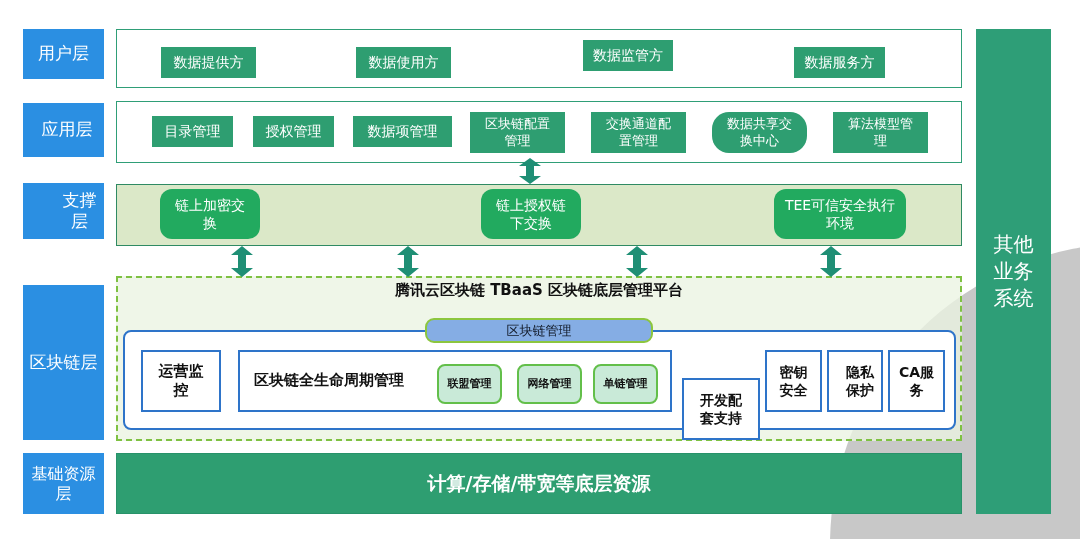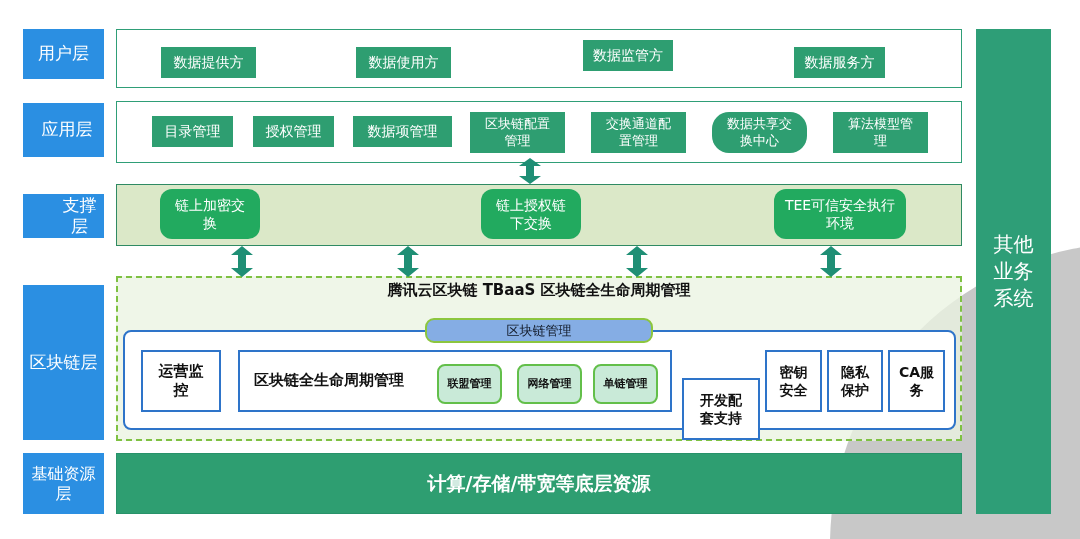--- a/index.html
+++ b/index.html
@@ -64,21 +64,21 @@
 </style>
 </head>
 <body>
 
 <div id="canvas">
 
   <div class="abs gray-circle"></div>
 
   <div class="abs layer-label" style="top:29px;height:50px;">用户层</div>
   <div class="abs layer-label" style="top:103px;height:54px;padding-left:7px;">应用层</div>
-  <div class="abs layer-label" style="top:194px;height:44px;padding-left:32px;">支撑层</div>
+  <div class="abs layer-label" style="top:183px;height:56px;padding-left:32px;">支撑层</div>
   <div class="abs layer-label" style="top:285px;height:155px;">区块链层</div>
   <div class="abs layer-label" style="top:453px;height:61px;font-size:16px;padding:0 6px;">基础资源层</div>
 
   <div class="abs layer-box" style="top:29px;height:59px;">
     <div class="chip single" style="left:44px;top:17px;width:95px;">数据提供方</div>
     <div class="chip single" style="left:239px;top:17px;width:95px;">数据使用方</div>
     <div class="chip single" style="left:466px;top:10px;width:90px;">数据监管方</div>
     <div class="chip single" style="left:677px;top:17px;width:91px;">数据服务方</div>
   </div>
 
@@ -108,36 +108,36 @@
       <path d="M11 0 L22 9 L15 9 L15 22 L22 22 L11 31 L0 22 L7 22 L7 9 L0 9 Z" fill="#1f8f75"></path>
     </svg>
   <svg class="arrow" style="left:626px;top:246px;" width="22" height="31" viewBox="0 0 22 31">
       <path d="M11 0 L22 9 L15 9 L15 22 L22 22 L11 31 L0 22 L7 22 L7 9 L0 9 Z" fill="#1f8f75"></path>
     </svg>
   <svg class="arrow" style="left:820px;top:246px;" width="22" height="31" viewBox="0 0 22 31">
       <path d="M11 0 L22 9 L15 9 L15 22 L22 22 L11 31 L0 22 L7 22 L7 9 L0 9 Z" fill="#1f8f75"></path>
     </svg>
 
   <div class="abs dashed-box"></div>
-  <div class="abs platform-title">腾讯云区块链 TBaaS 区块链全生命周期管理</div>
+  <div class="abs platform-title">腾讯云区块链 TBaaS 区块链底层管理平台</div>
   <div class="abs bc-tab">区块链管理</div>
   <div class="abs inner-box"></div>
 
   <div class="blue-cell" style="left:141px;width:80px;font-size:15px;padding:0 14px;">运营监控</div>
 
   <div class="blue-cell" style="left:238px;width:434px;">
     <span style="position:absolute;left:14px;top:0;height:100%;display:flex;align-items:center;font-size:15px;">区块链全生命周期管理</span>
     <span class="mint" style="left:197px;">联盟管理</span>
     <span class="mint" style="left:277px;">网络管理</span>
     <span class="mint" style="left:353px;">单链管理</span>
   </div>
 
   <div class="blue-cell" style="left:682px;width:78px;font-size:14px;padding:0 12px;margin-top:28px;">开发配套支持</div>
   <div class="blue-cell" style="left:765px;width:57px;font-size:14px;padding:0 7px;">密钥安全</div>
-  <div class="blue-cell" style="left:827px;width:56px;font-size:14px;padding:0 7px;">隐私保护</div>
+  <div class="blue-cell" style="left:827px;width:56px;font-size:14px;padding:0 7px;text-align:right;">隐私保护</div>
   <div class="blue-cell" style="left:888px;width:57px;font-size:14px;padding:0 7px;">CA服务</div>
 
   <div class="abs resource-bar">计算/存储/带宽等底层资源</div>
 
   <div class="abs right-col">
     <span>其他业务系统</span>
   </div>
 
 </div>
 

